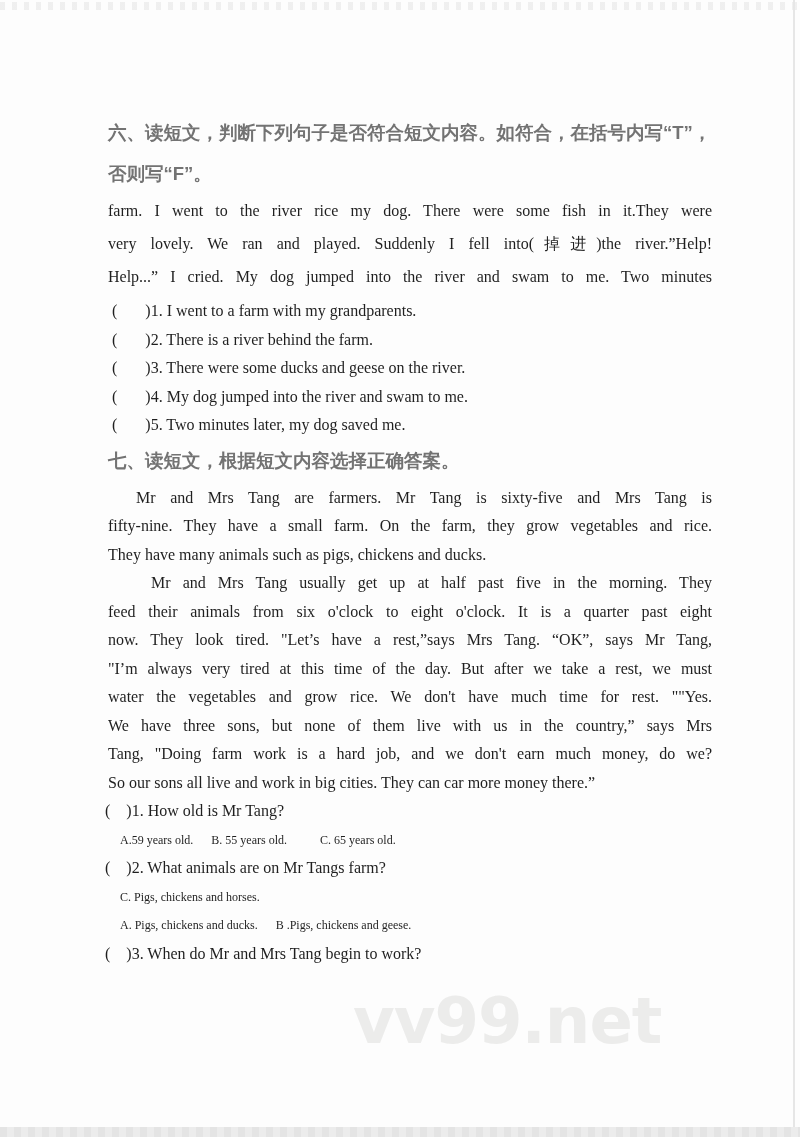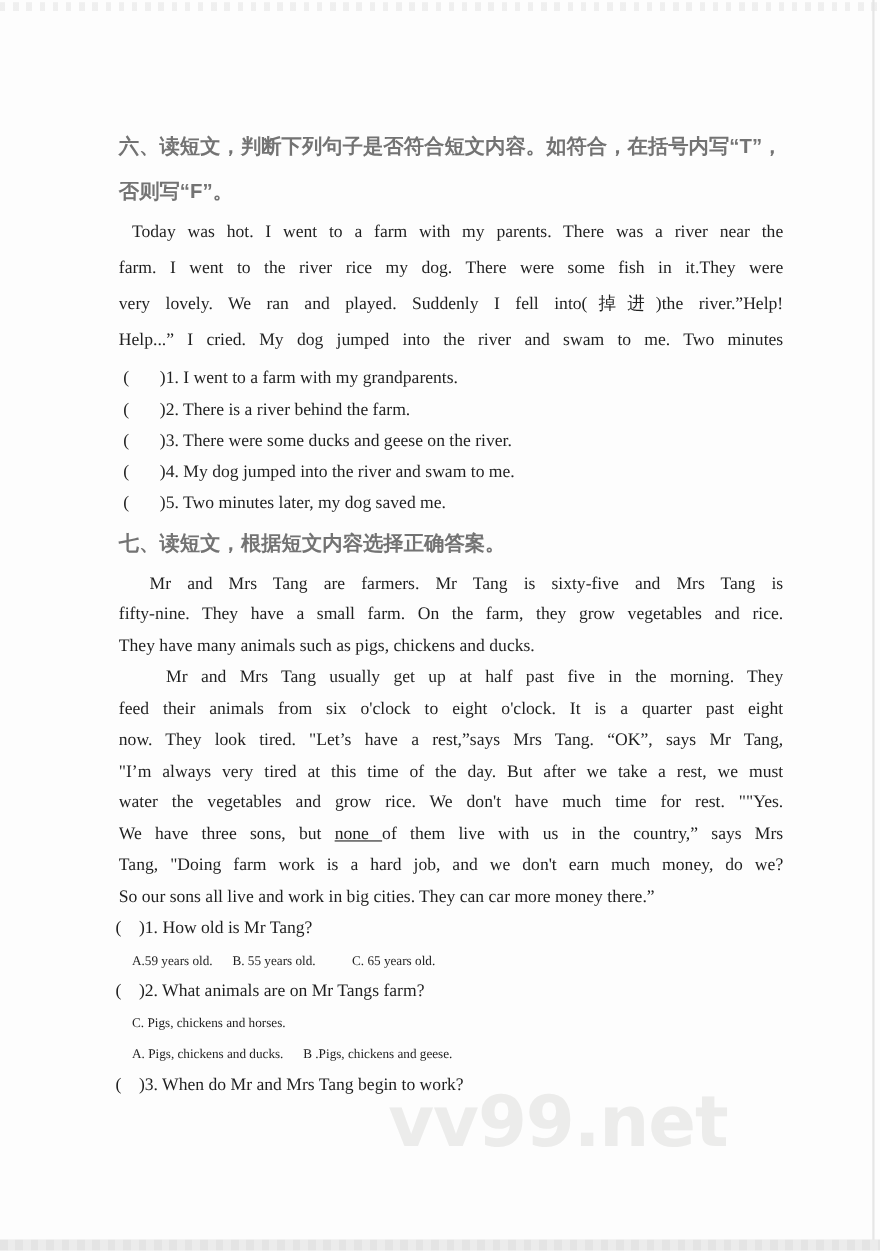--- a/index.html
+++ b/index.html
@@ -75,39 +75,38 @@
     white-space:pre;
   }
   .optline{
     font-size:12px;
     line-height:28.6px;
     white-space:pre;
     padding-left:15px;
   }
   .para{margin:0;}
   .para.p1{margin-top:8px;}
-  .u{text-decoration:underline;}
+  .u{}
 </style>
 </head>
 <body>
 
 <div class="page">
 
   <div class="perforation"></div>
   <div class="edge-line"></div>
 
   <div class="watermark">vv99.net</div>
 
   <div class="content">
 
     <div class="cn-heading">六、读短文，判断下列句子是否符合短文内容。如符合，在括号内写“T”，</div>
     <div class="cn-heading">否则写“F”。</div>
 
     <div class="passage">
-      <div class="pline indent12">Today was hot. I went to a farm with my parents. There was a river near the</div>
       <div class="pline">farm. I went to the river rice my dog. There were some fish in it.They were</div>
       <div class="pline">very lovely. We ran and played. Suddenly I fell into(掉进)the river.”Help!</div>
       <div class="pline">Help...” I cried. My dog jumped into the river and swam to me. Two minutes</div>
     </div>
 
     <div class="statements">
       <div class="sline">(       )1. I went to a farm with my grandparents.</div>
       <div class="sline">(       )2. There is a river behind the farm.</div>
       <div class="sline">(       )3. There were some ducks and geese on the river.</div>
       <div class="sline">(       )4. My dog jumped into the river and swam to me.</div>

